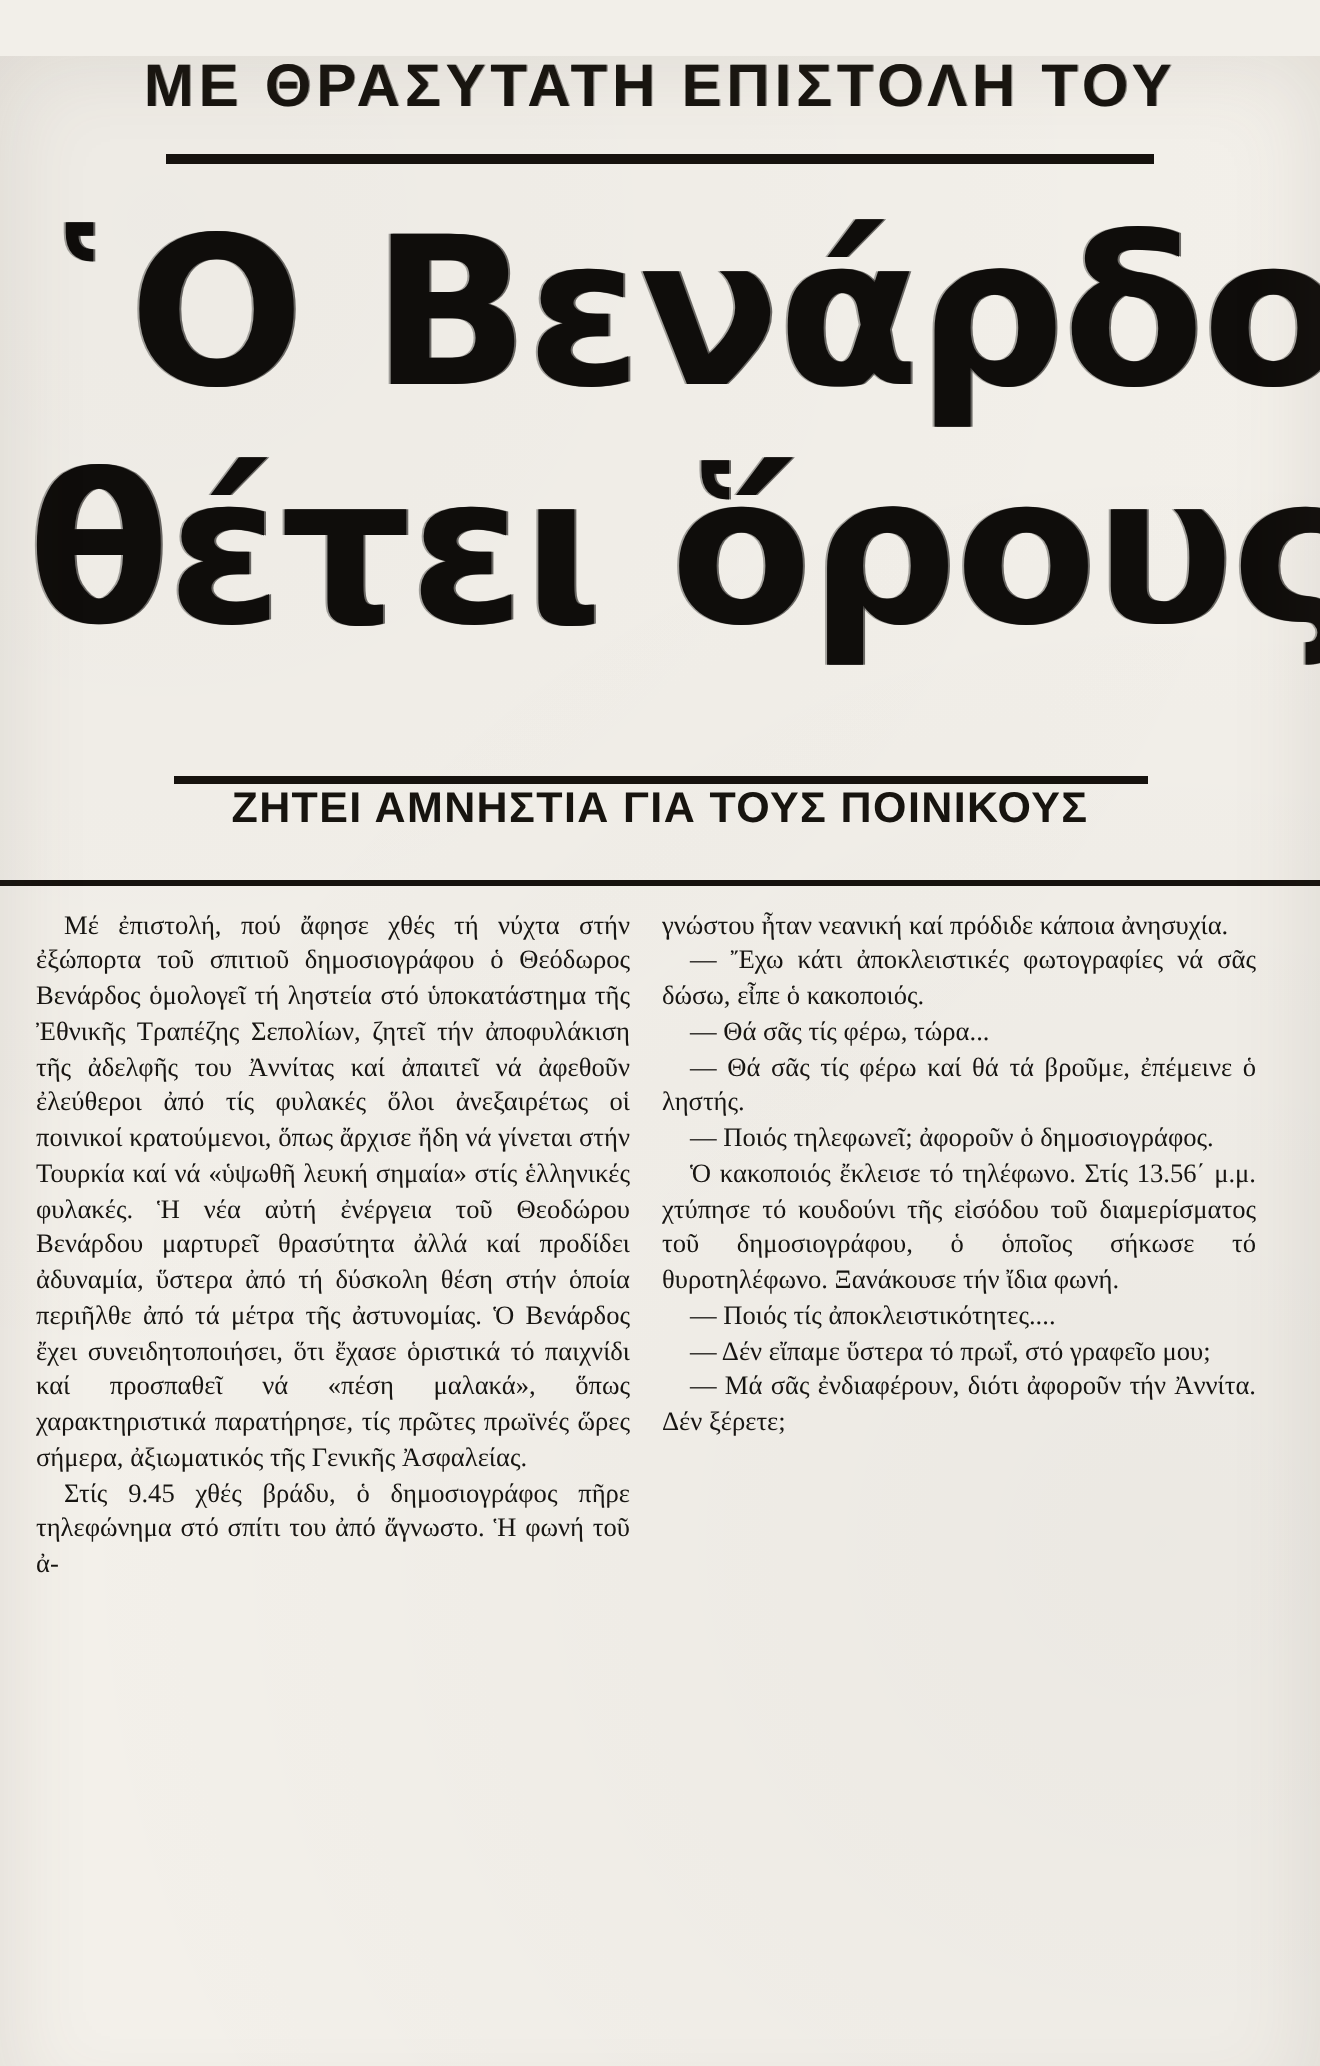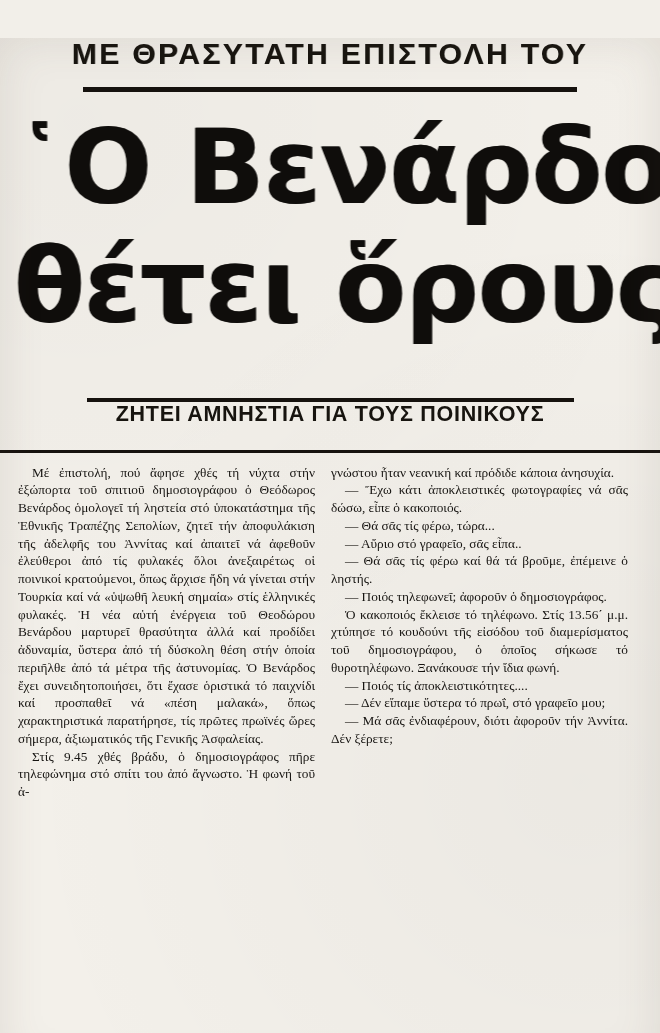--- a/index.html
+++ b/index.html
@@ -27,21 +27,21 @@
   }
 
   
   .kicker {
     text-align: center;
     font-family: "Liberation Sans", sans-serif;
     font-weight: bold;
     font-size: 30px;
     letter-spacing: 2.4px;
     color: #17140f;
-    margin: 38px 0 0 0;
+    margin: 28px 0 0 0;
     padding: 0 30px;
     line-height: 1.06;
     text-shadow: 0.6px 0 0 rgba(20,18,16,0.45);
   }
   .rule-top {
     width: 494px;
     height: 5px;
     background: #16120e;
     margin: 17px auto 0 auto;
   }
@@ -152,21 +152,20 @@
 
   <div class="columns">
     <div class="col">
       <p>Μέ ἐπιστολή, πού ἄφησε χθές τή νύχτα στήν ἐξώπορτα τοῦ σπιτιοῦ δημοσιογράφου ὁ Θεόδωρος Βενάρδος ὁμολογεῖ τή ληστεία στό ὑποκατάστημα τῆς Ἐθνικῆς Τραπέζης Σεπολίων, ζητεῖ τήν ἀποφυλάκιση τῆς ἀδελφῆς του Ἀννίτας καί ἀπαιτεῖ νά ἀφεθοῦν ἐλεύθεροι ἀπό τίς φυλακές ὅλοι ἀνεξαιρέτως οἱ ποινικοί κρατούμενοι, ὅπως ἄρχισε ἤδη νά γίνεται στήν Τουρκία καί νά «ὑψωθῆ λευκή σημαία» στίς ἑλληνικές φυλακές. Ἡ νέα αὐτή ἐνέργεια τοῦ Θεοδώρου Βενάρδου μαρτυρεῖ θρασύτητα ἀλλά καί προδίδει ἀδυναμία, ὕστερα ἀπό τή δύσκολη θέση στήν ὁποία περιῆλθε ἀπό τά μέτρα τῆς ἀστυνομίας. Ὁ Βενάρδος ἔχει συνειδητοποιήσει, ὅτι ἔχασε ὁριστικά τό παιχνίδι καί προσπαθεῖ νά «πέση μαλακά», ὅπως χαρακτηριστικά παρατήρησε, τίς πρῶτες πρωϊνές ὥρες σήμερα, ἀξιωματικός τῆς Γενικῆς Ἀσφαλείας.</p>
       <p>Στίς 9.45 χθές βράδυ, ὁ δημοσιογράφος πῆρε τηλεφώνημα στό σπίτι του ἀπό ἄγνωστο. Ἡ φωνή τοῦ ἀ-</p>
     </div>
     <div class="col">
       <p class="noindent">γνώστου ἦταν νεανική καί πρόδιδε κάποια ἀνησυχία.</p>
       <p class="dash">— Ἔχω κάτι ἀποκλειστικές φωτογραφίες νά σᾶς δώσω, εἶπε ὁ κακοποιός.</p>
       <p class="dash">— Θά σᾶς τίς φέρω, τώρα...</p>
-      <p class="dash">— Αὔριο στό γραφεῖο, σᾶς εἶπα..</p>
       <p class="dash">— Θά σᾶς τίς φέρω καί θά τά βροῦμε, ἐπέμεινε ὁ ληστής.</p>
       <p class="dash">— Ποιός τηλεφωνεῖ; ἀφοροῦν ὁ δημοσιογράφος.</p>
       <p>Ὁ κακοποιός ἔκλεισε τό τηλέφωνο. Στίς 13.56΄ μ.μ. χτύπησε τό κουδούνι τῆς εἰσόδου τοῦ διαμερίσματος τοῦ δημοσιογράφου, ὁ ὁποῖος σήκωσε τό θυροτηλέφωνο. Ξανάκουσε τήν ἴδια φωνή.</p>
       <p class="dash">— Ποιός τίς ἀποκλειστικότητες....</p>
       <p class="dash">— Δέν εἴπαμε ὕστερα τό πρωΐ, στό γραφεῖο μου;</p>
       <p class="dash">— Μά σᾶς ἐνδιαφέρουν, διότι ἀφοροῦν τήν Ἀννίτα. Δέν ξέρετε;</p>
     </div>
   </div>
 
   <div class="edge"></div>

